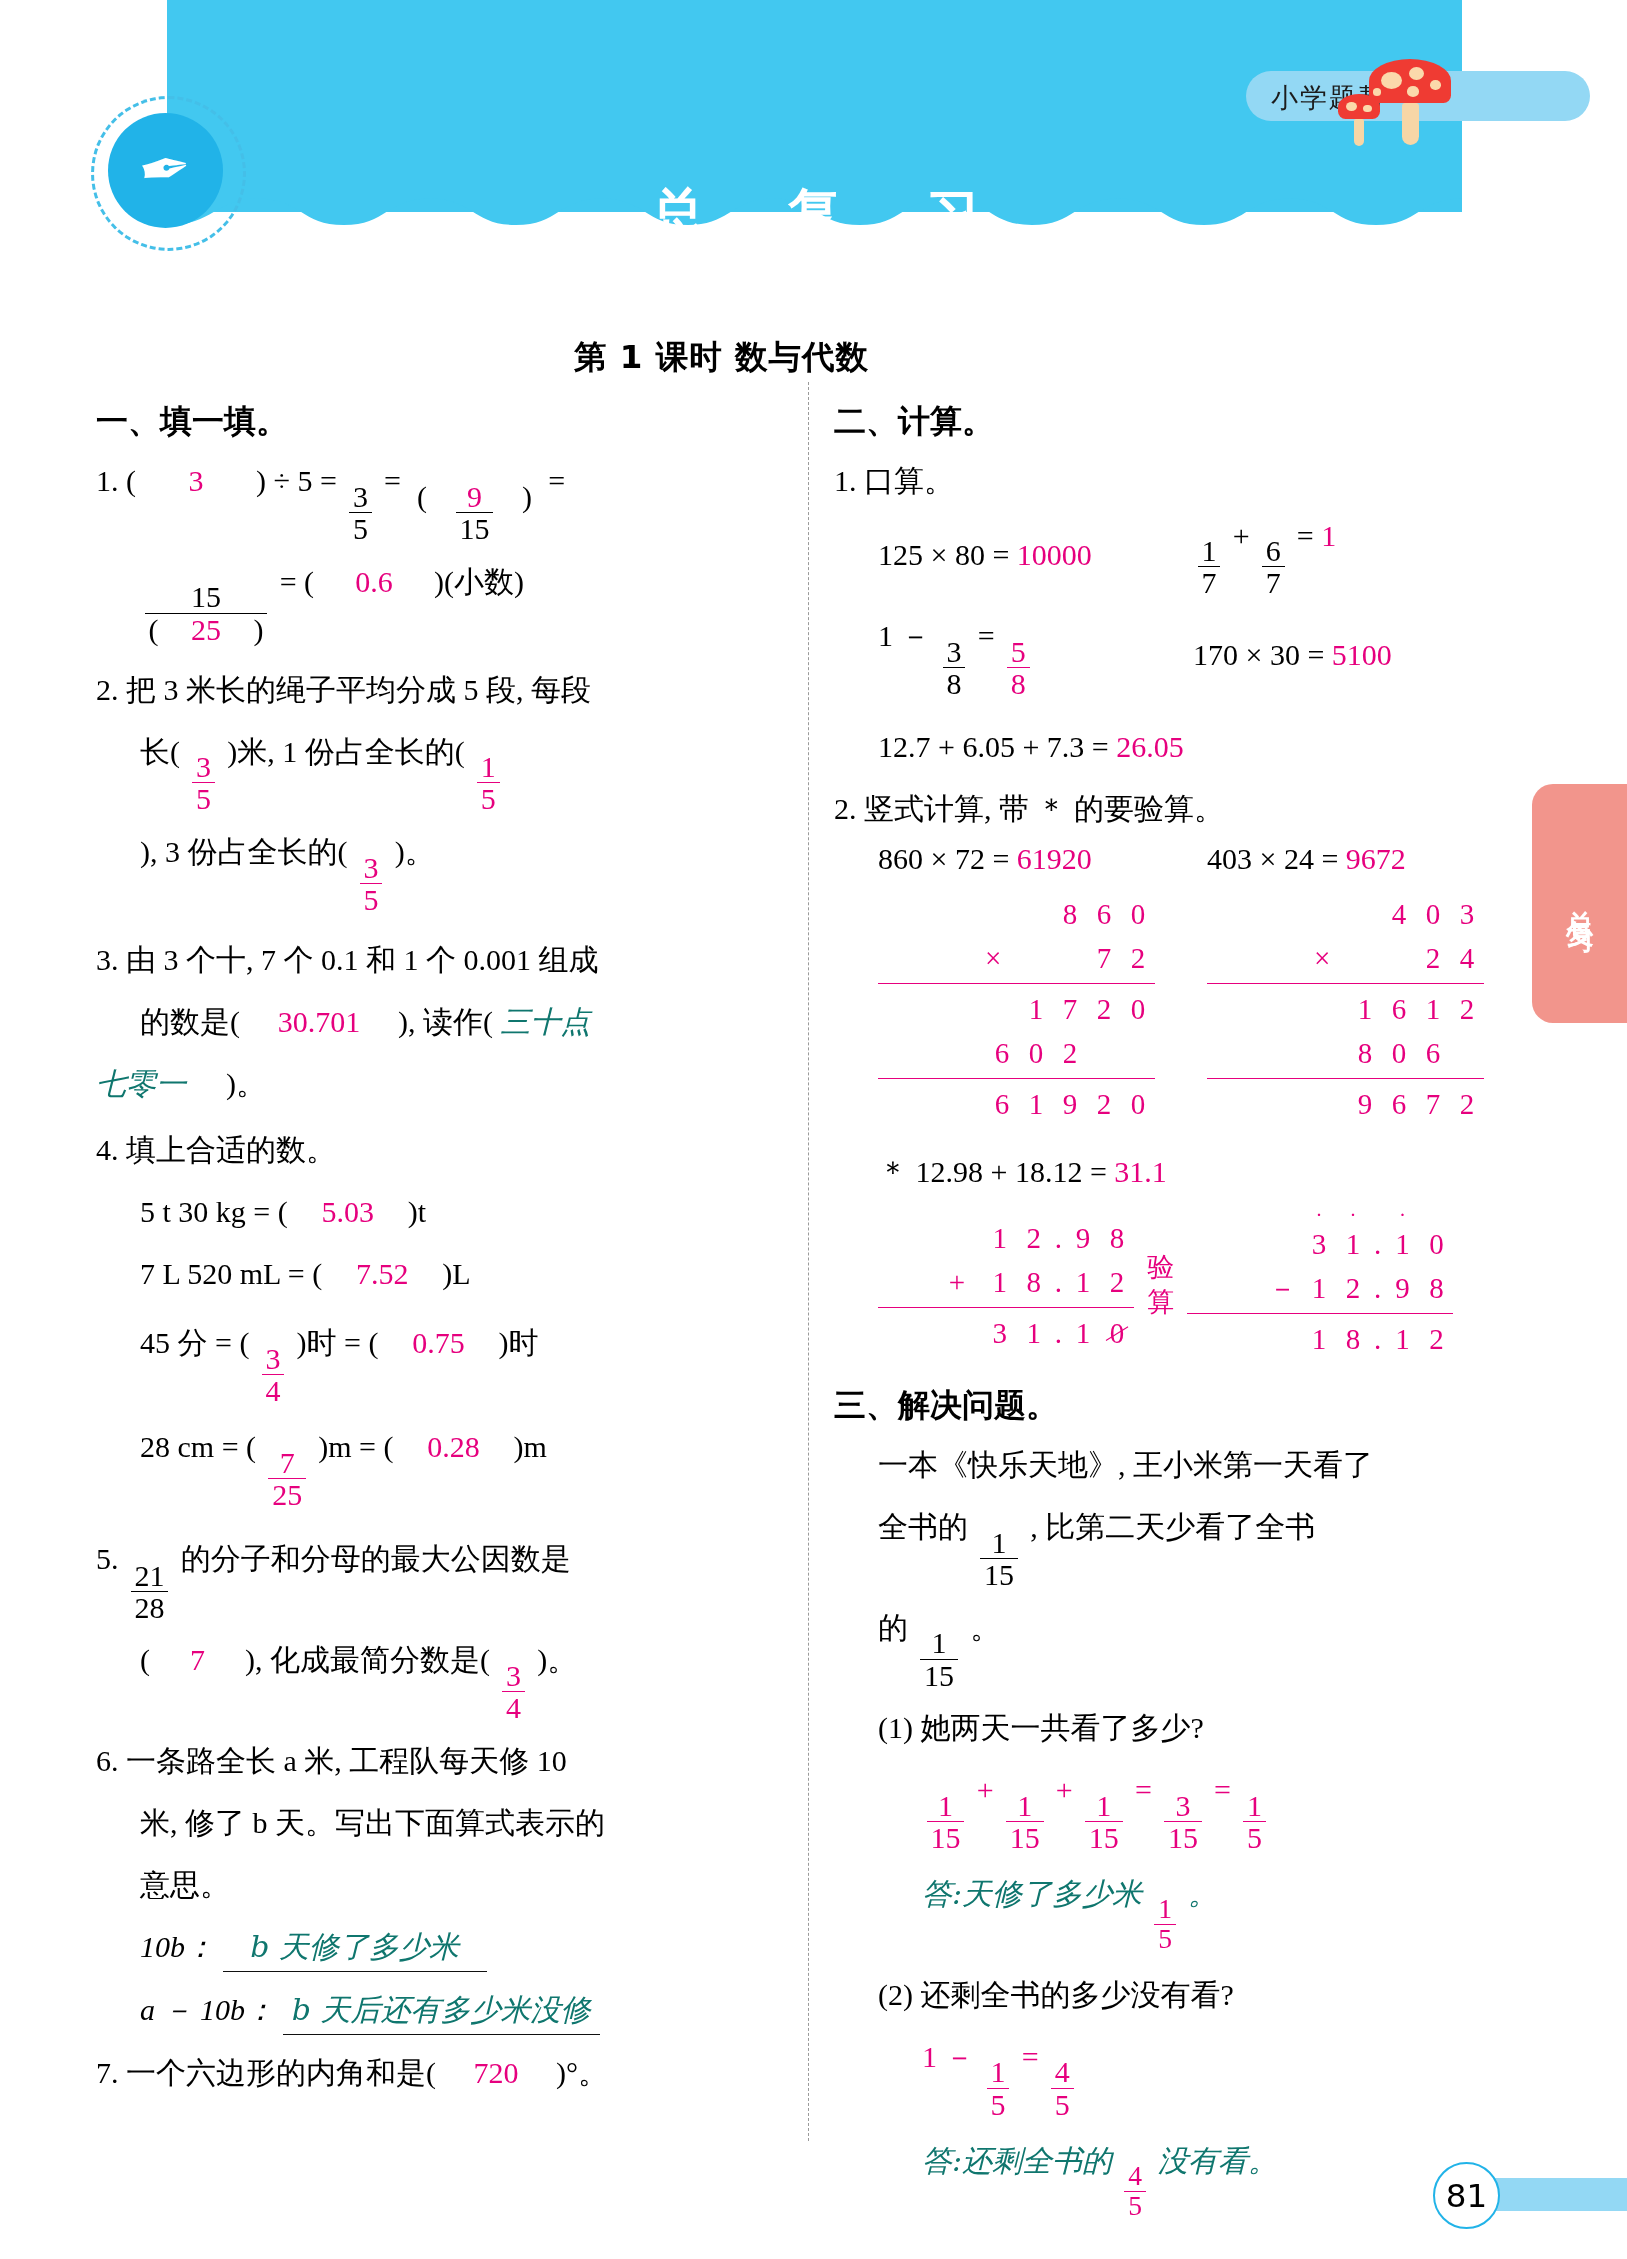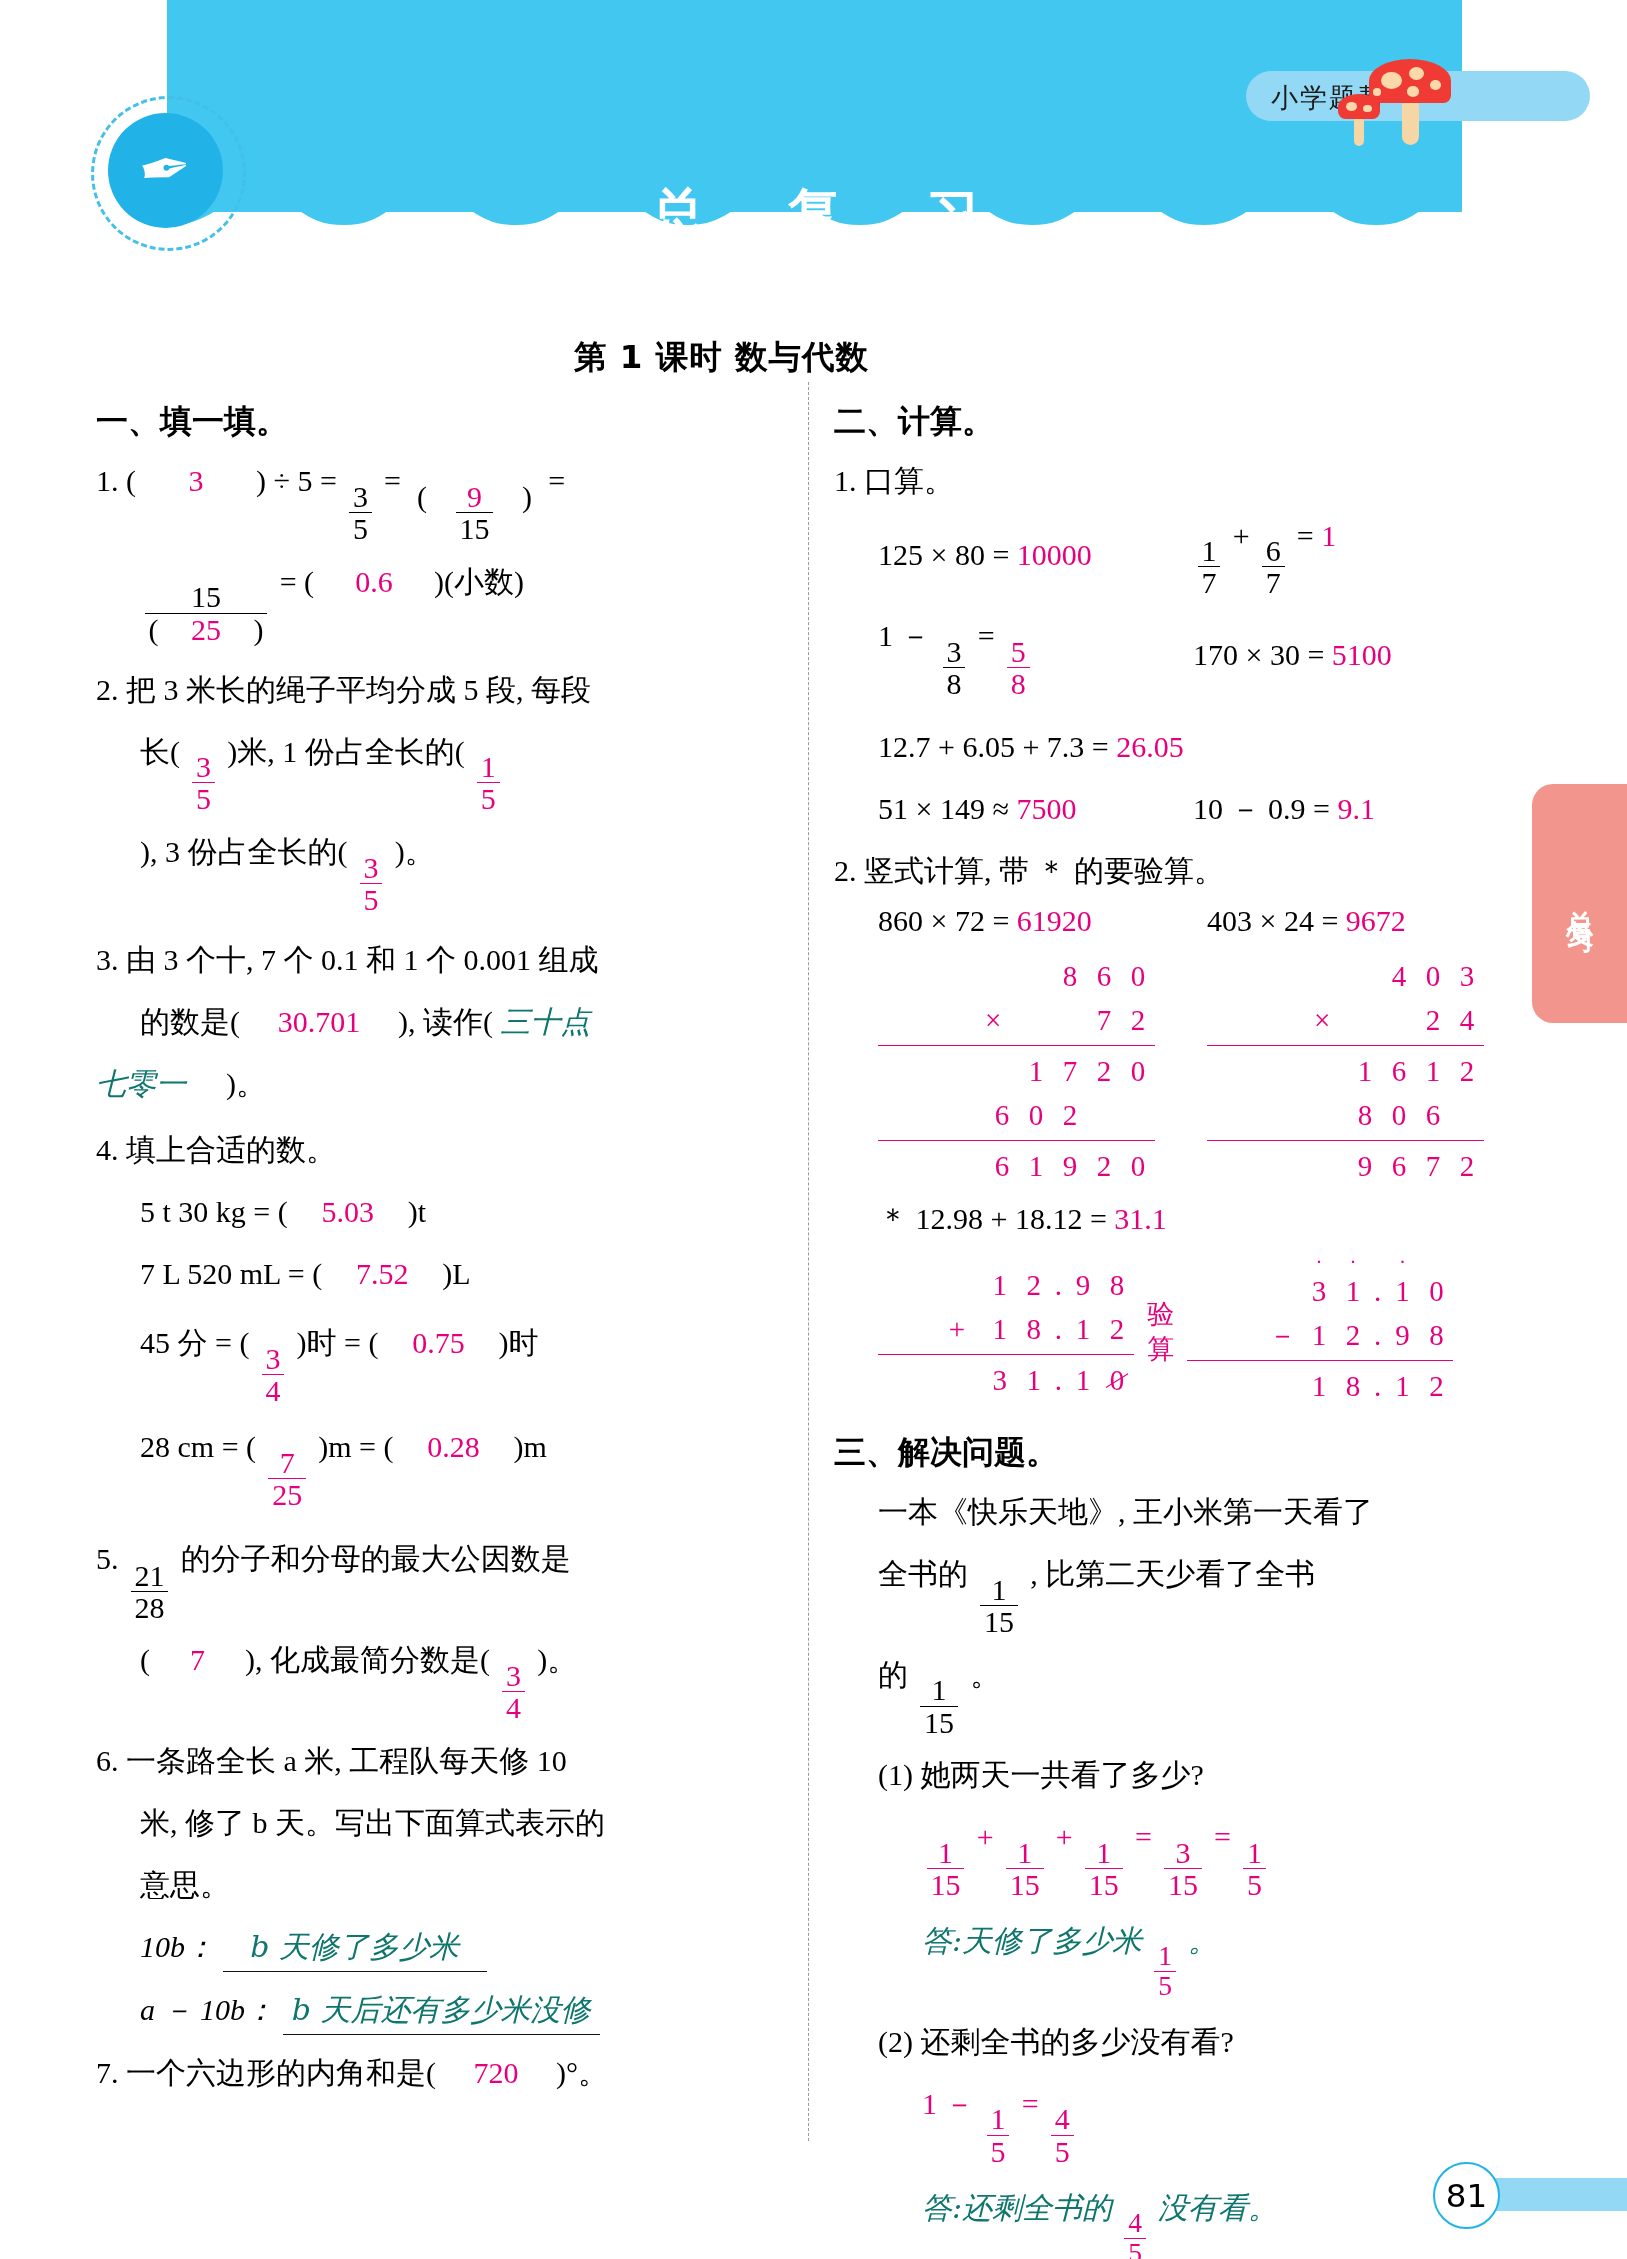--- a/index.html
+++ b/index.html
@@ -341,30 +341,20 @@
         <span>170 × 30 =</span>
         <span class="ans">5100</span>
       </span>
     </div>
 
     <div class="q idt" style="margin-top:24px">
       <span>12.7 + 6.05 + 7.3 =</span>
       <span class="ans">26.05</span>
     </div>
 
-    <div class="q idt" style="display:flex;">
-      <span style="width:315px;display:inline-block">
-        <span>51 × 149 ≈</span>
-        <span class="ans">7500</span>
-      </span>
-      <span>
-        <span>10 － 0.9 =</span>
-        <span class="ans">9.1</span>
-      </span>
-    </div>
 
     <div class="q" style="margin-top:11.5px;margin-bottom:1.9px">2. 竖式计算, 带 ＊ 的要验算。</div>
 
     <div style="display:flex;gap:52px;padding-left:44px">
 
       <div style="width:277px">
         <div class="q" style="margin:0 0 7.6px 0">
           <span>860 × 72 =</span>
           <span class="ans">61920</span>
         </div>
@@ -449,21 +439,21 @@
             <span style="width:34px"></span>
             <span>9</span>
             <span>6</span>
             <span>7</span>
             <span>2</span>
           </div>
         </div>
       </div>
     </div>
 
-    <div class="q" style="margin-top:7px;padding-left:44px">
+    <div class="q" style="margin-top:22px;padding-left:44px">
       <span>＊ 12.98 + 18.12 =</span>
       <span class="ans">31.1</span>
     </div>
 
     <div style="display:flex;gap:5.7px;padding-left:44px;align-items:center">
       <div style="width:256px">
         <div class="vstack">
           <div class="vrow">
             <span class="op"></span>
             <span>1</span>

